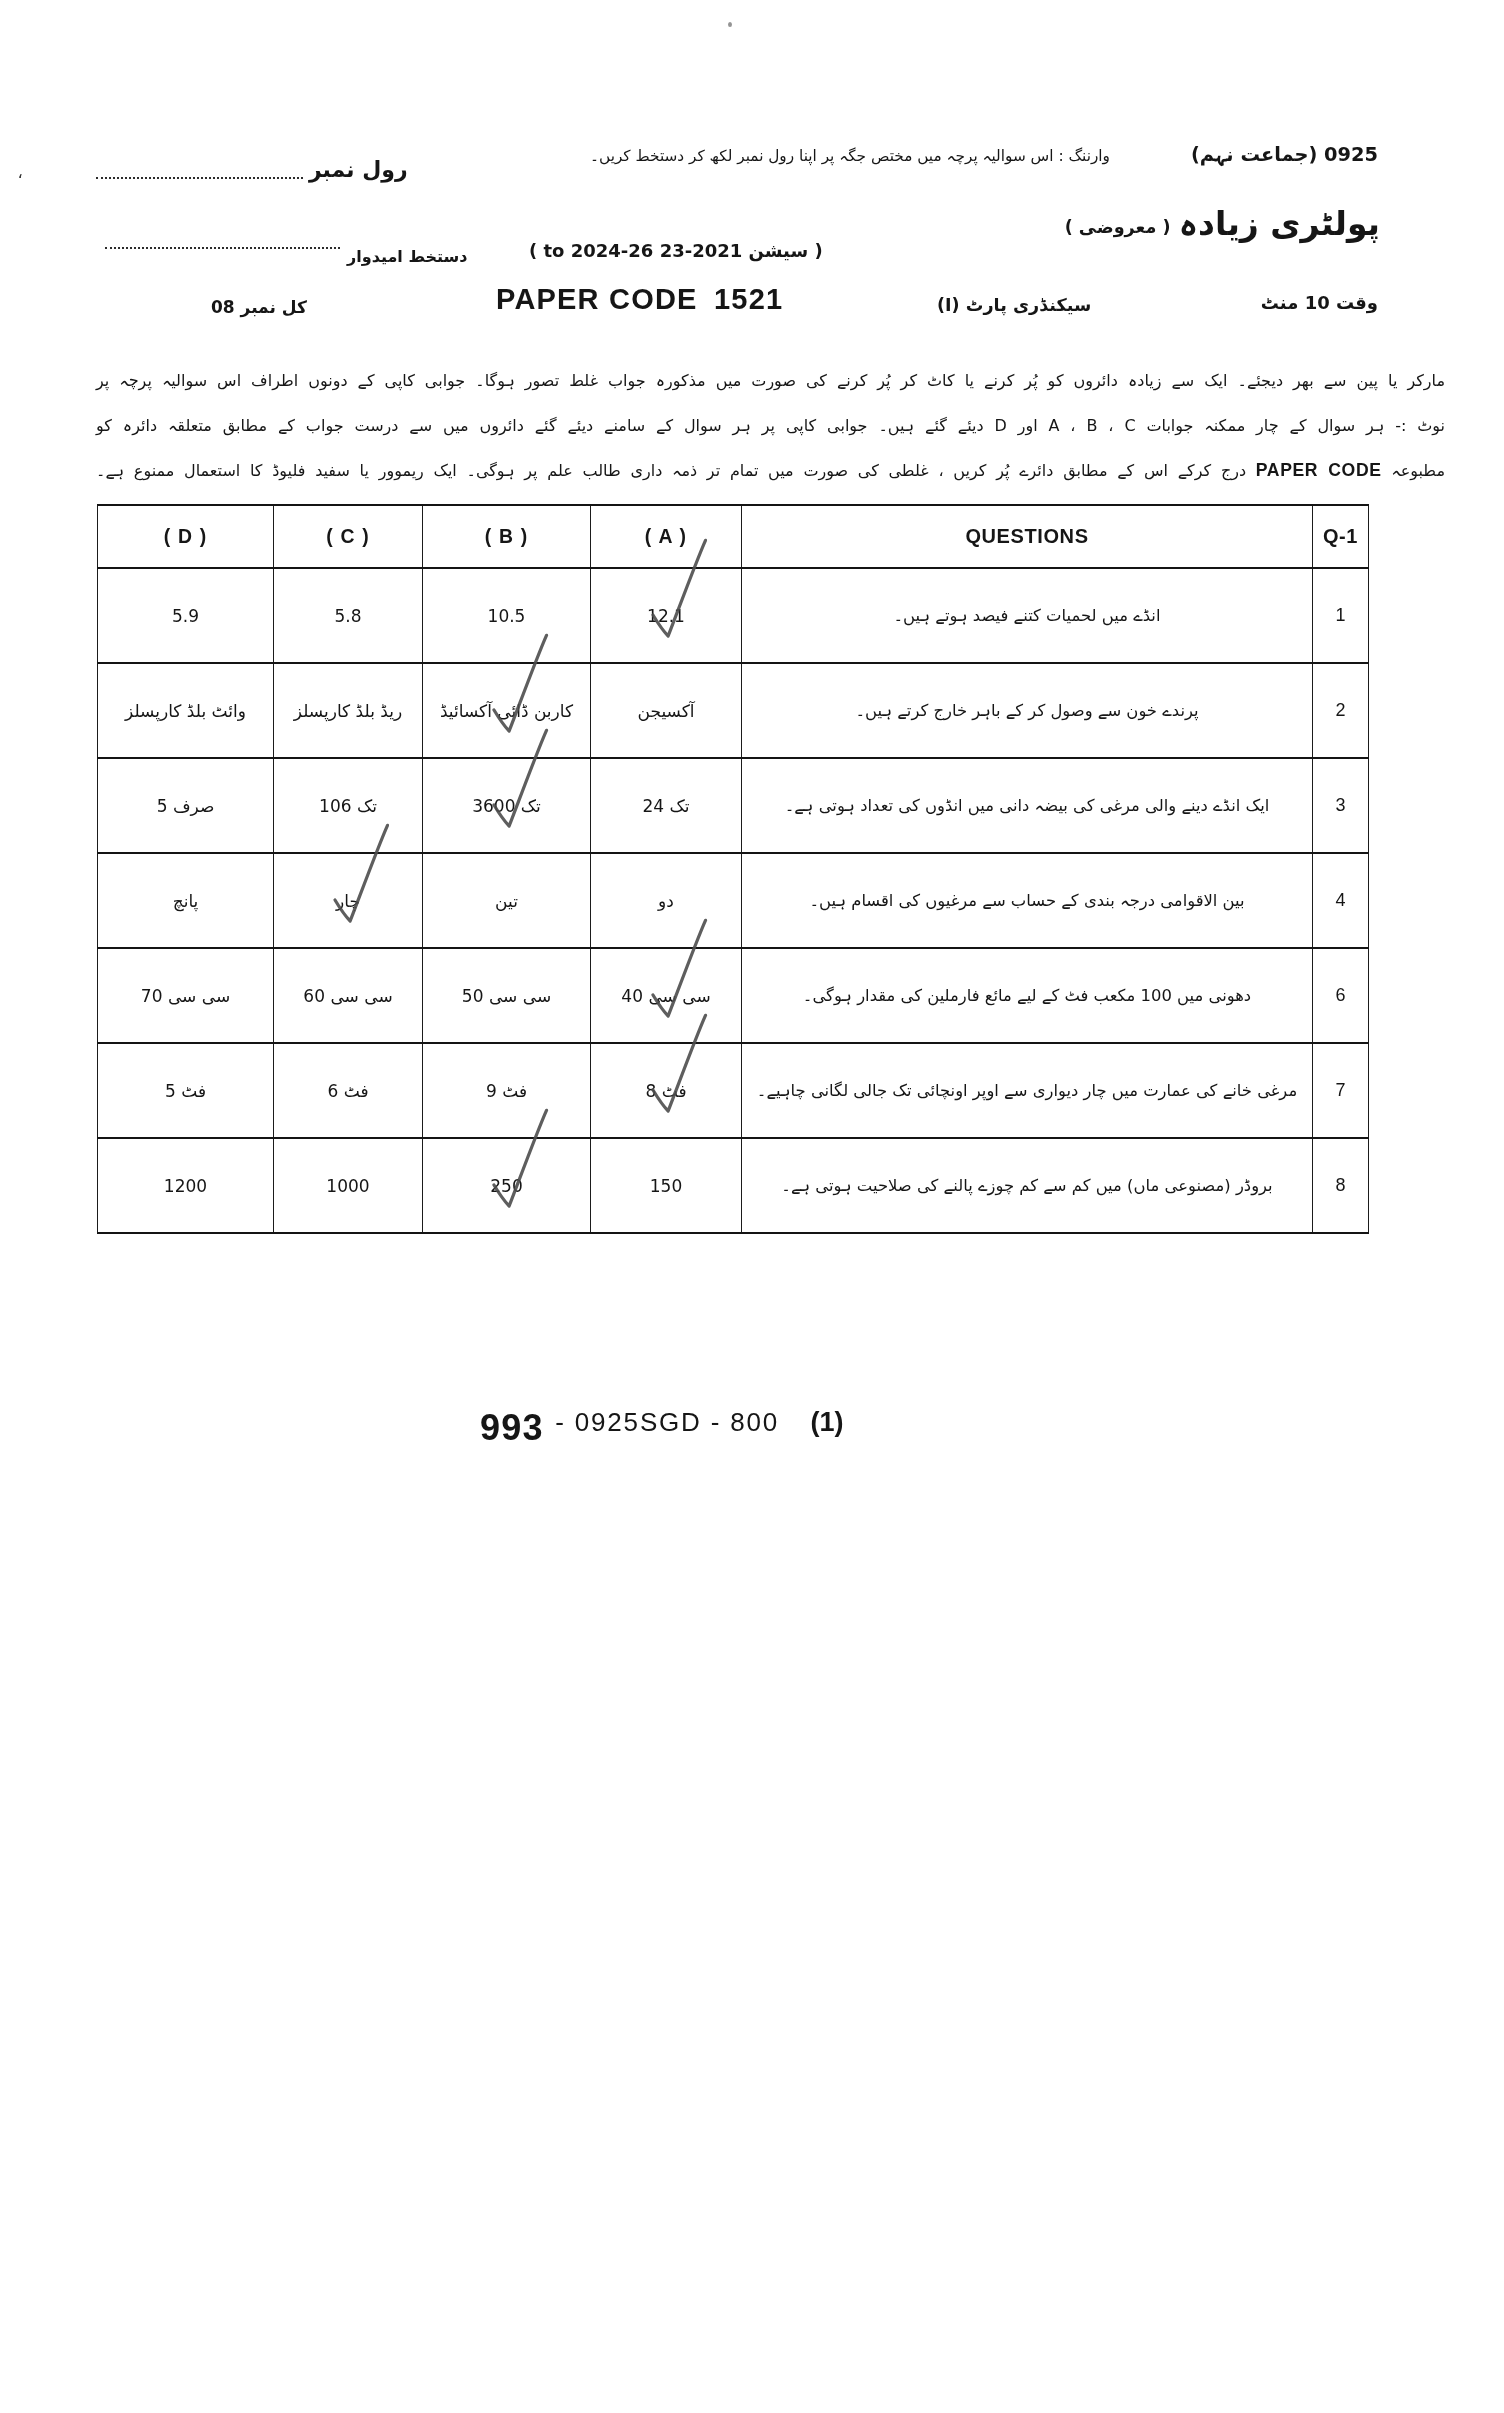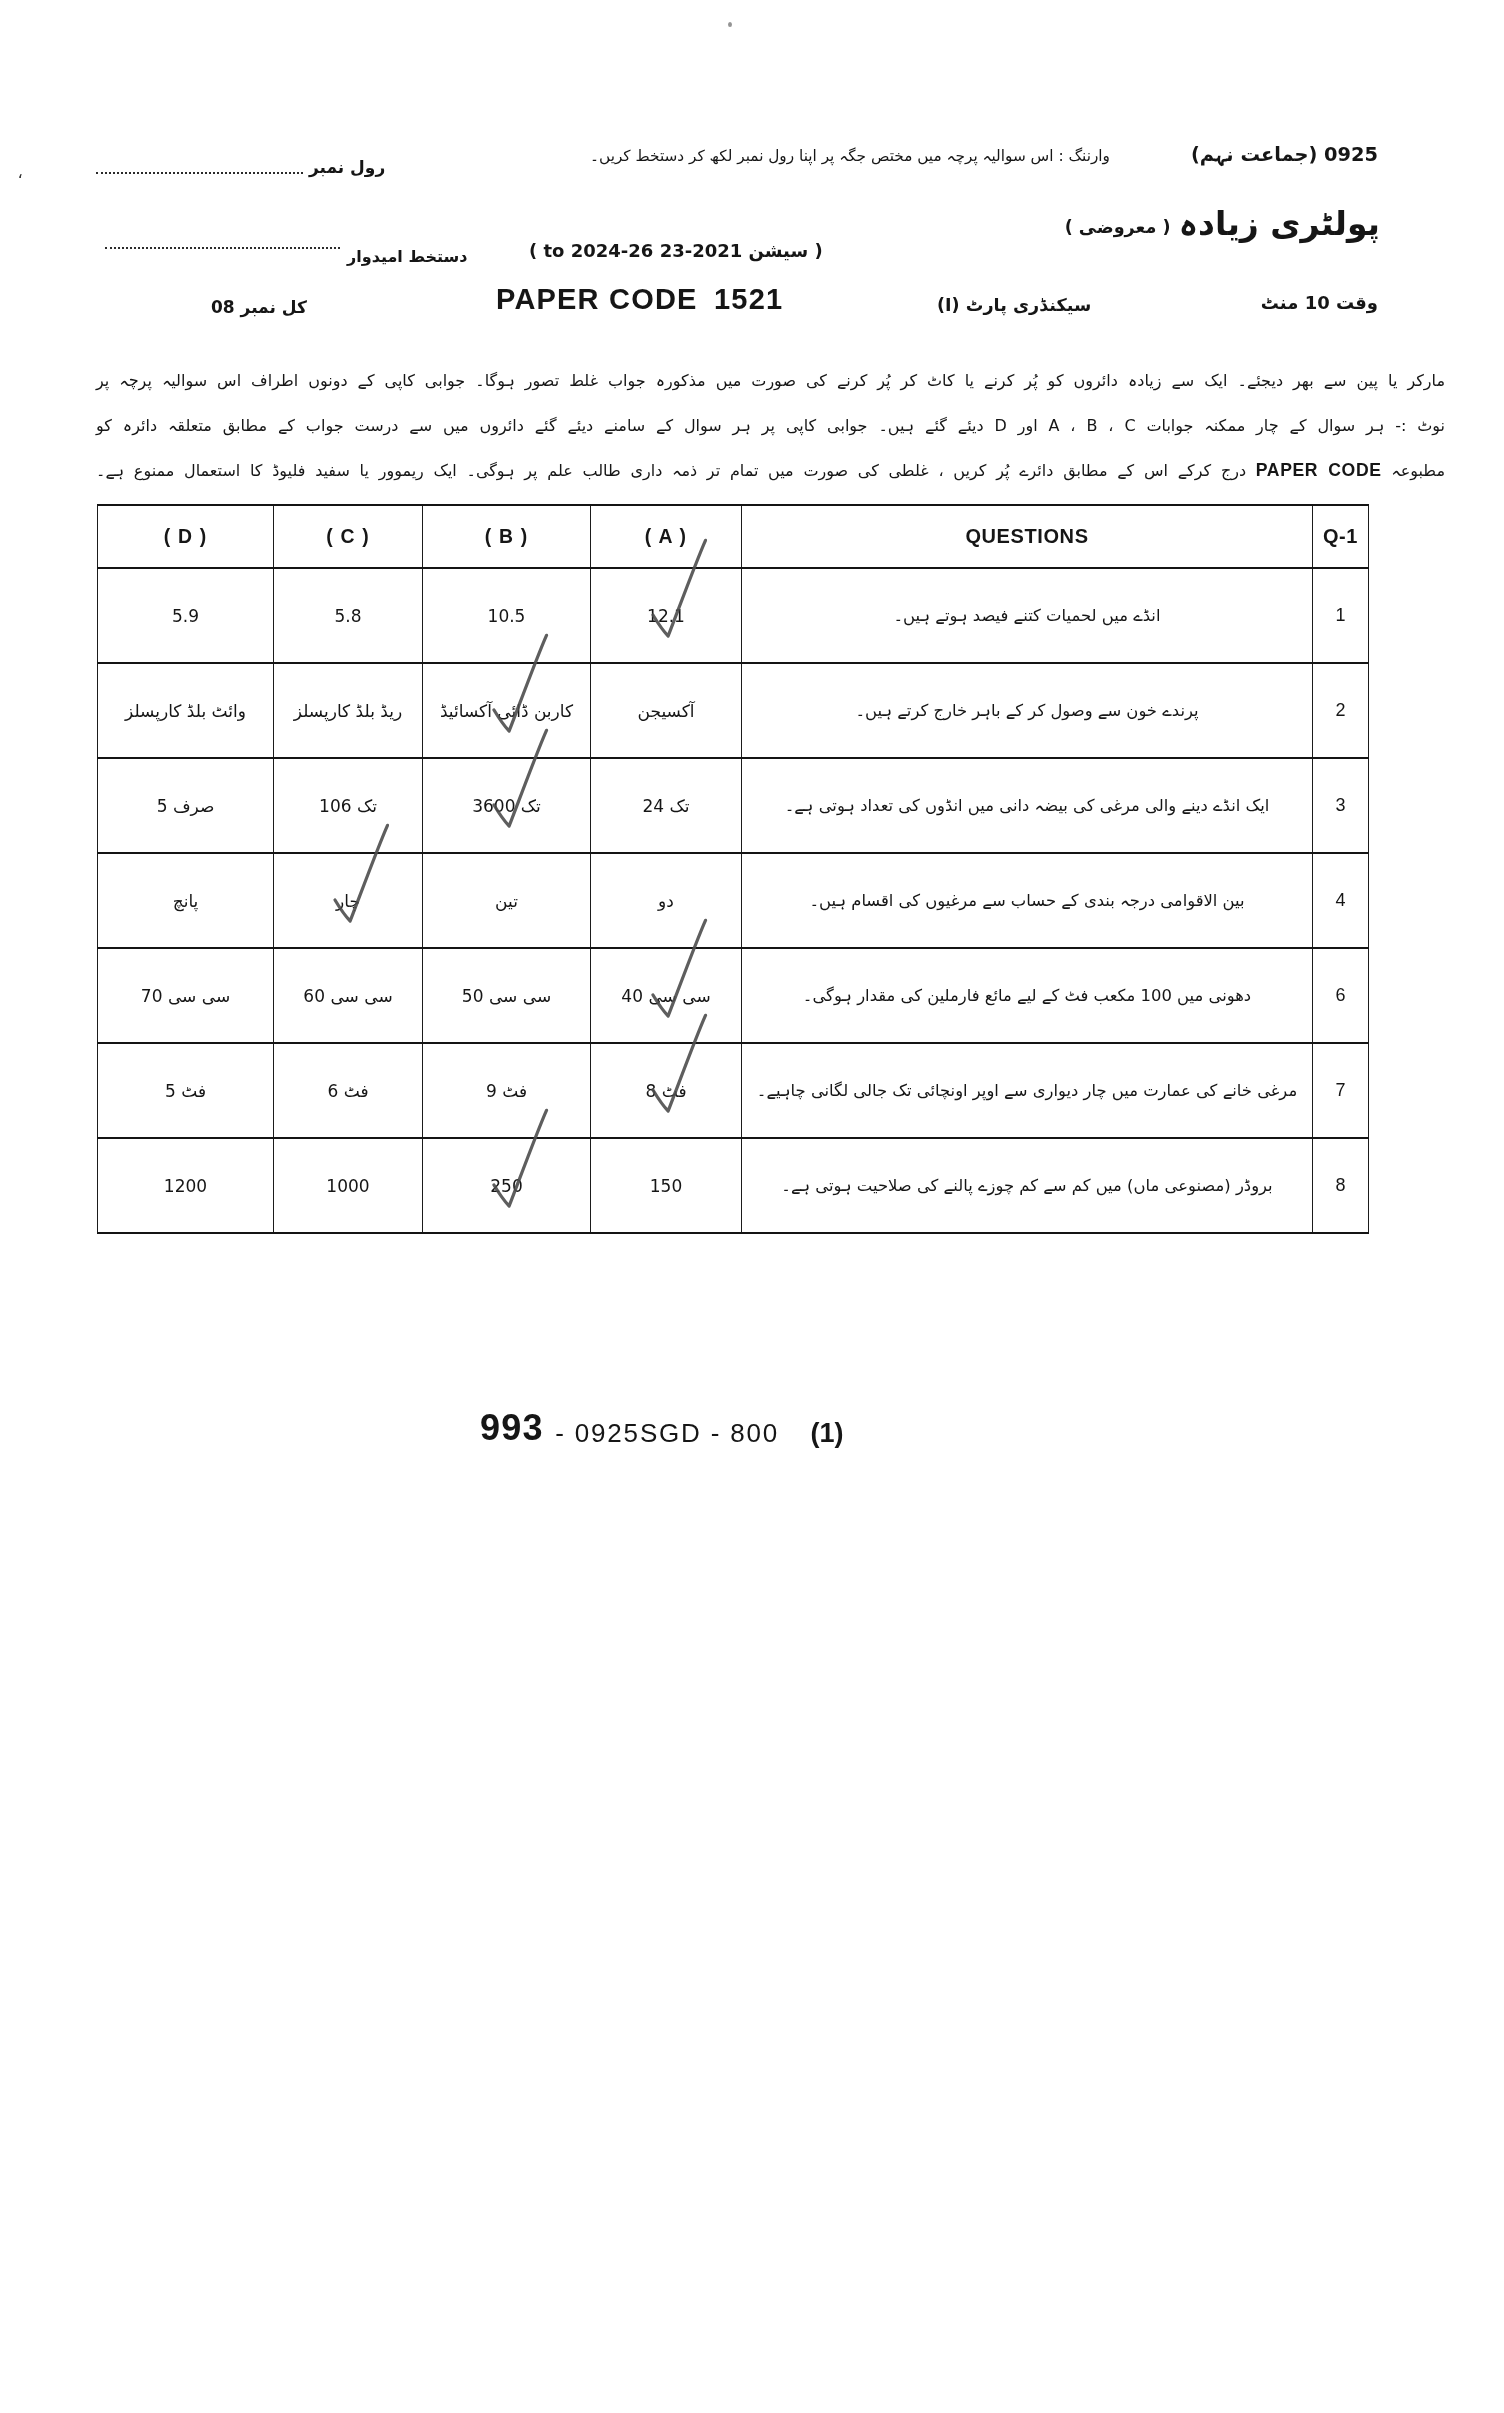--- a/index.html
+++ b/index.html
@@ -15,21 +15,21 @@
   .abs{position:absolute;}
   .rtl{direction:rtl;unicode-bidi:embed;}
   .lat{font-family:"Liberation Sans",sans-serif;}
 
   
   .code-line{top:143px;right:126px;font-size:19.4px;font-weight:700;}
   .warning{top:147px;left:537px;width:573px;font-size:15.3px;font-weight:400;text-align:right;}
   .roll{top:157px;left:96px;display:flex;align-items:flex-end;}
   .dots{display:inline-block;height:0;border-bottom:2.3px dotted #2b2b2b;}
   .roll .dots{width:207px;margin-bottom:3.5px;}
-  .roll-label{font-size:17px;font-weight:700;margin-left:5.9px;}
+  .roll-label{font-size:22px;font-weight:700;margin-left:5.9px;}
 
   .title-block{top:207px;right:124px;display:flex;align-items:flex-end;gap:8.2px;direction:rtl;}
   .main-title{font-size:33px;font-weight:700;line-height:1;}
   .title-suffix{font-size:17.6px;font-weight:700;padding-bottom:3.5px;}
   .session{top:240px;left:529px;font-size:18px;font-weight:700;}
   .sign{top:247px;left:105px;display:flex;align-items:flex-start;}
   .sign .dots{width:235px;margin-bottom:3.5px;}
   .sign-label{font-size:16px;font-weight:700;margin-left:7px;}
 
   .time{top:292px;right:126px;font-size:18px;font-weight:700;}
@@ -90,21 +90,21 @@
     width:63px;
     height:115px;
     margin-left:-20px;
     pointer-events:none;
     z-index:5;
   }
   .tick svg{width:100%;height:100%;}
   .tick path{fill:none;stroke:#4d4d4d;stroke-width:5.5;stroke-linecap:round;stroke-linejoin:round;opacity:.9;}
 
   
-  .footer{top:1407px;left:480px;display:flex;align-items:flex-end;gap:11.7px;font-family:"Liberation Sans",sans-serif;}
+  .footer{top:1407px;left:480px;display:flex;align-items:flex-start;gap:11.7px;font-family:"Liberation Sans",sans-serif;}
   .footer .f-bold{font-size:36px;font-weight:700;letter-spacing:1.2px;}
   .footer .f-mid{font-size:26px;font-weight:500;letter-spacing:1.8px;}
   .footer .f-page{font-size:27px;font-weight:700;margin-left:20px;}
 
   
   .artifact{position:absolute;background:#3c3c3c;border-radius:50%;}
 </style>
 </head>
 <body>
 

